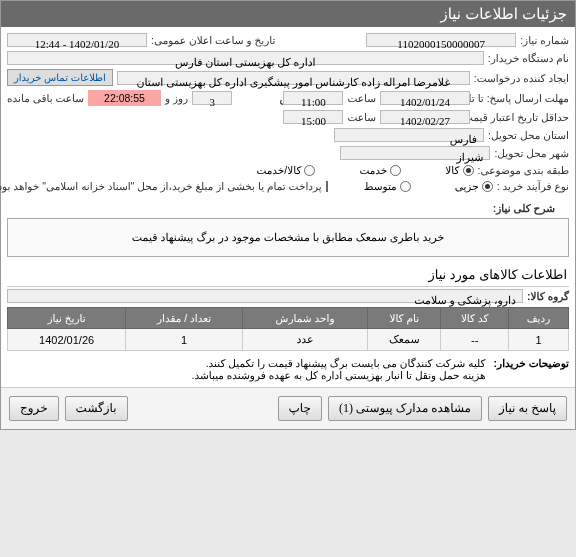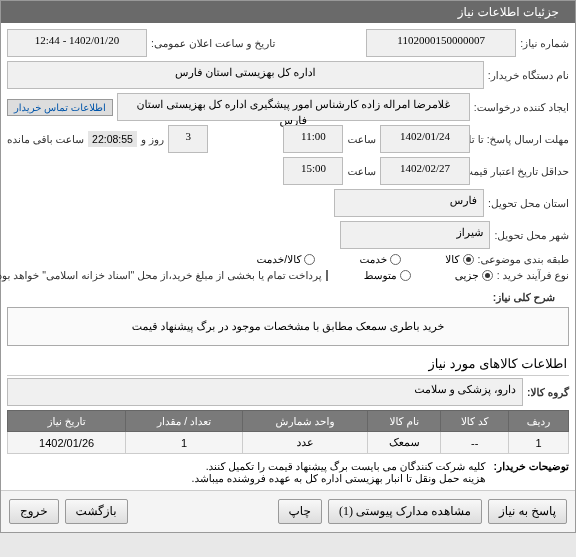--- a/index.html
+++ b/index.html
@@ -10,22 +10,22 @@
   width: 576px;
   direction: rtl;
 }
 .container {
   border: 1px solid #999;
   background: #fff;
 }
 .section-header {
   background: #6a6a6a;
   color: #fff;
-  padding: 4px 16px;
-  font-size: 12px;
+  padding: 4px 8px;
+  font-size: 15px;
 }
 .form-area {
   padding: 6px;
 }
 .row {
   display: flex;
   align-items: center;
   margin-bottom: 4px;
   gap: 4px;
 }
@@ -34,21 +34,21 @@
   color: #333;
   white-space: nowrap;
 }
 .input-box {
   background: #f0f0f0;
   border: 1px solid #bbb;
   padding: 2px 6px;
   font-size: 11px;
   font-family: Tahoma;
   text-align: center;
-  height: 28px;
+  height: 14px;
   line-height: 16px;
 }
 .input-box.wide { flex: 1; text-align: center; padding-right: 6px; }
 .link-btn {
   background: #ddd;
   border: 1px solid #999;
   padding: 2px 6px;
   font-size: 10px;
   color: #0055aa;
   cursor: pointer;
@@ -70,22 +70,22 @@
   display: inline-flex; align-items: center; justify-content: center;
 }
 .radio-dot.selected::after {
   content: ''; width: 5px; height: 5px; background: #333; border-radius: 50%;
 }
 .checkbox {
   width: 11px; height: 11px; border: 1px solid #666; background: #fff;
   display: inline-block;
 }
 .remaining-time {
-  background: #e5e5e5;
-  padding: 2px 4px;
+  background: #fca5a5;
+  padding: 2px 16px;
   font-size: 10.5px;
 }
 .desc-box {
   border: 1px solid #aaa;
   background: #fafafa;
   padding: 12px;
   margin: 4px 6px;
   font-size: 11px;
   text-align: center;
 }

